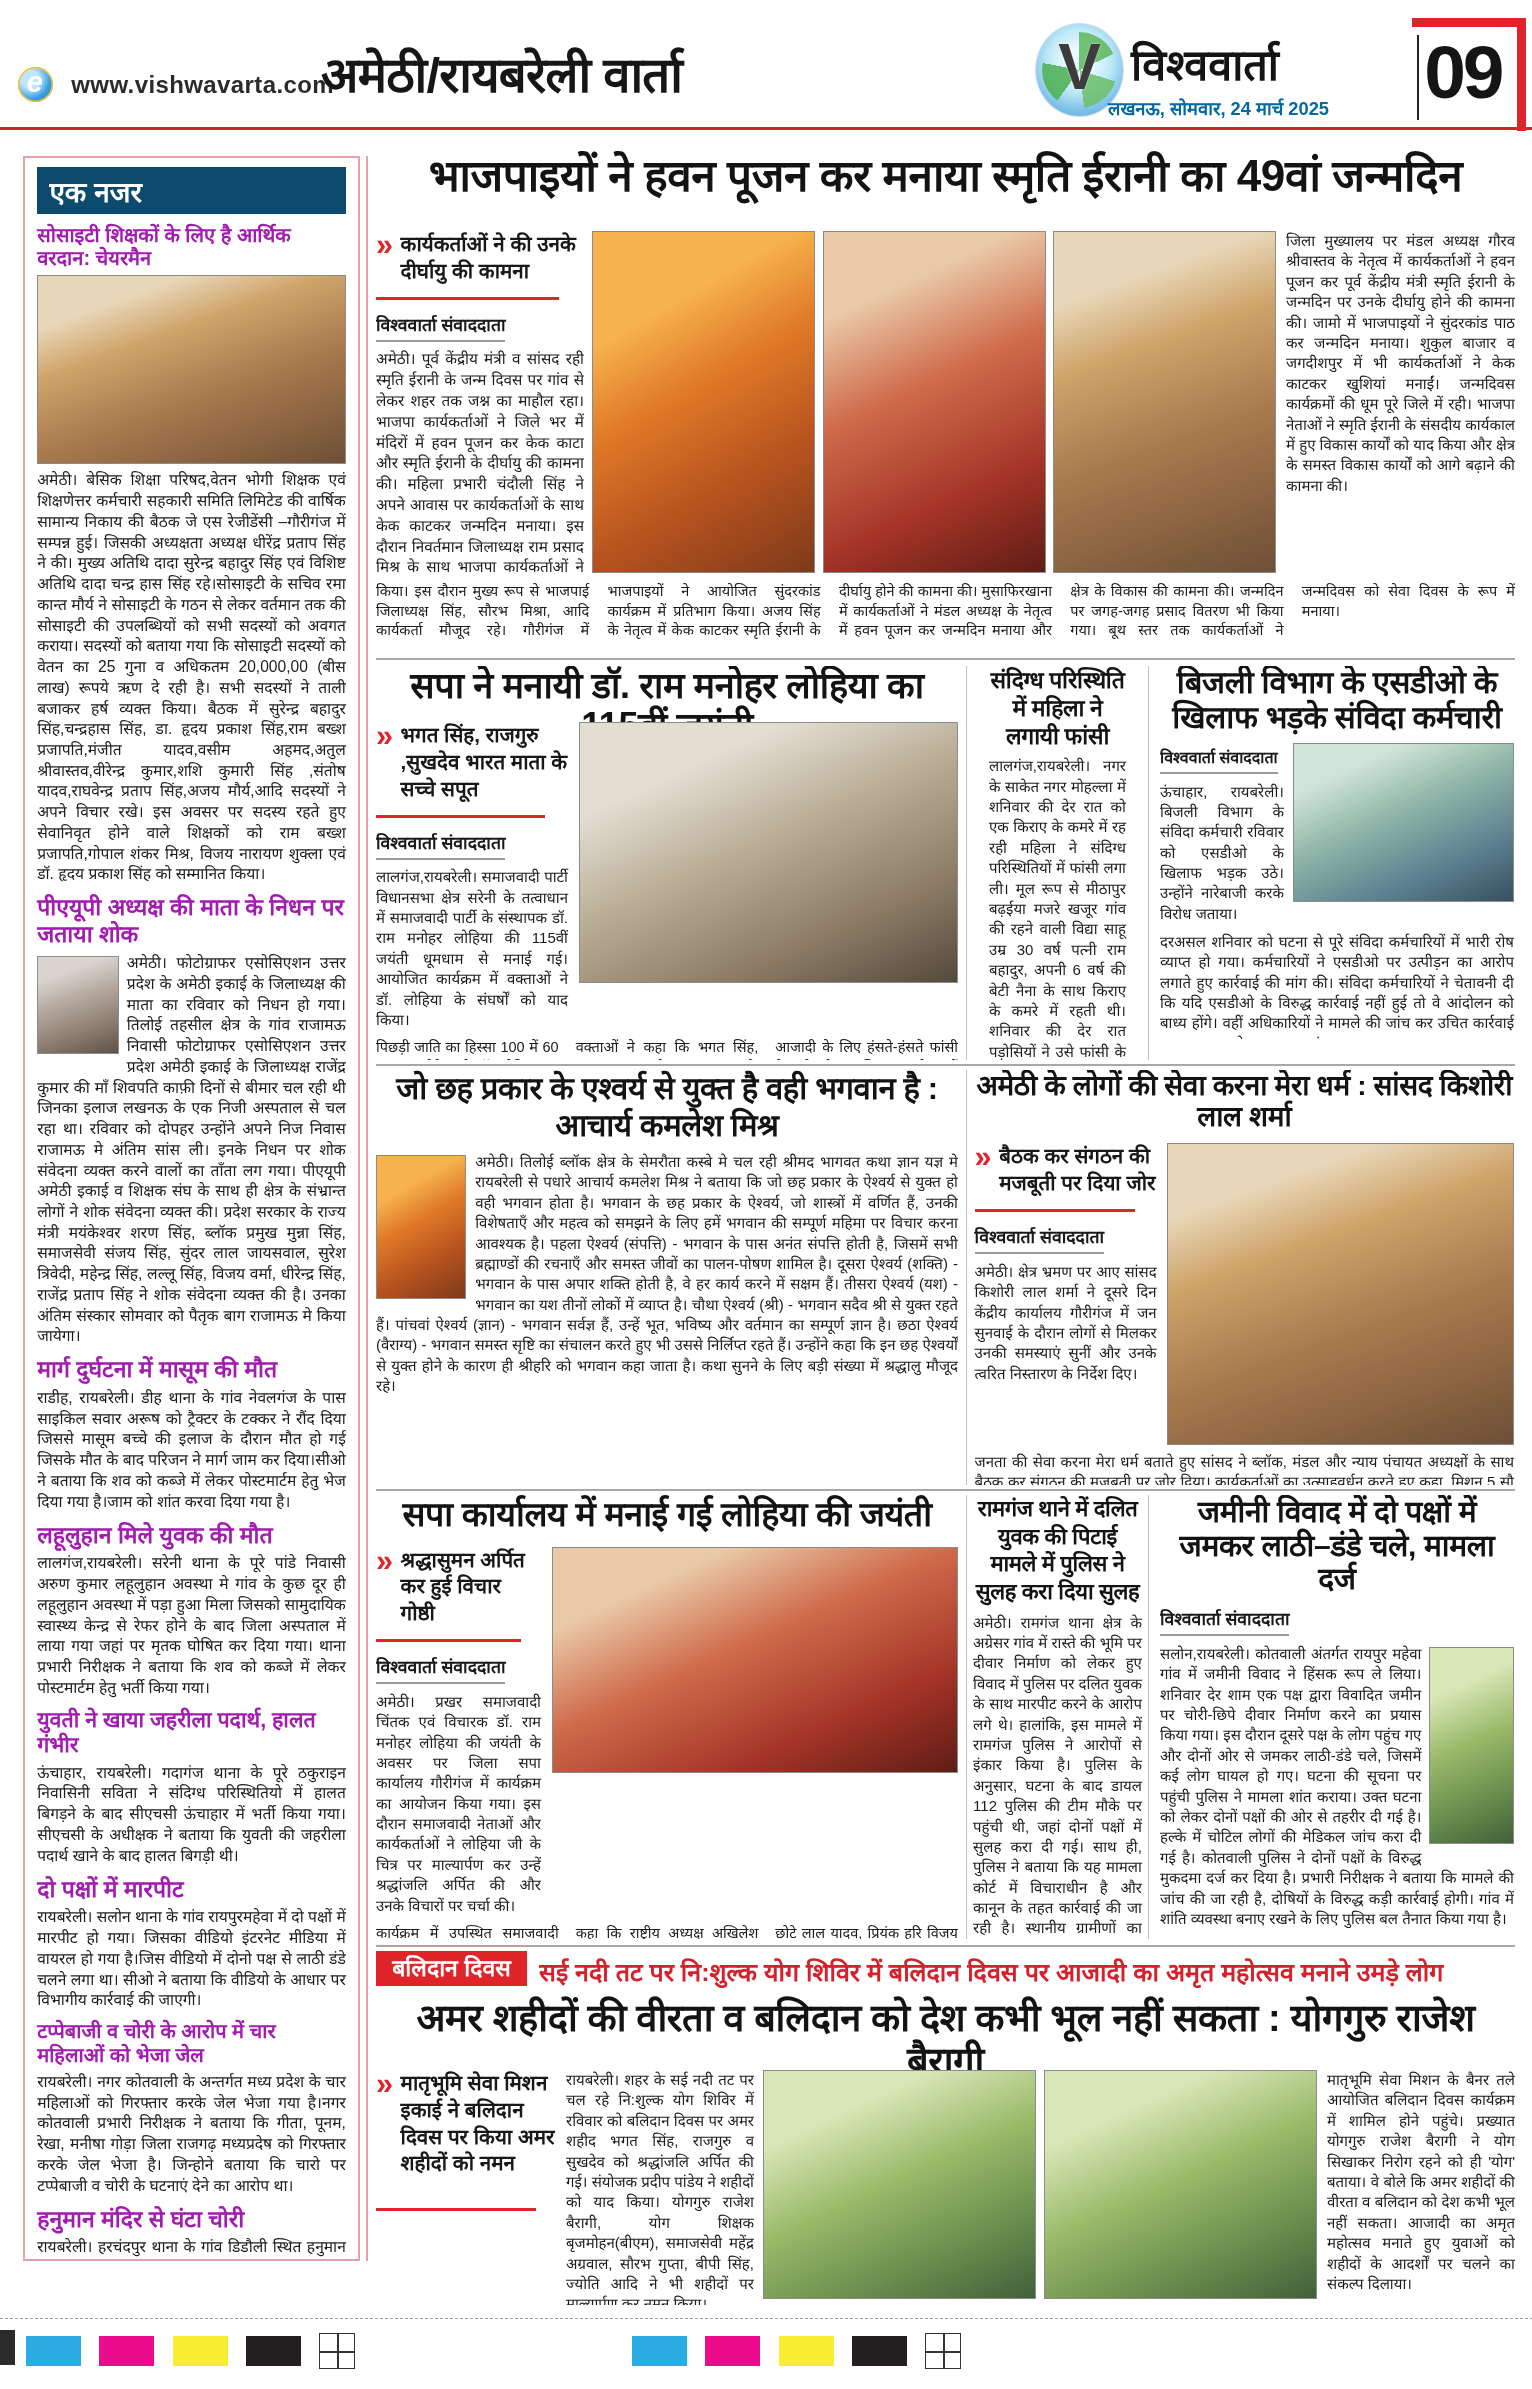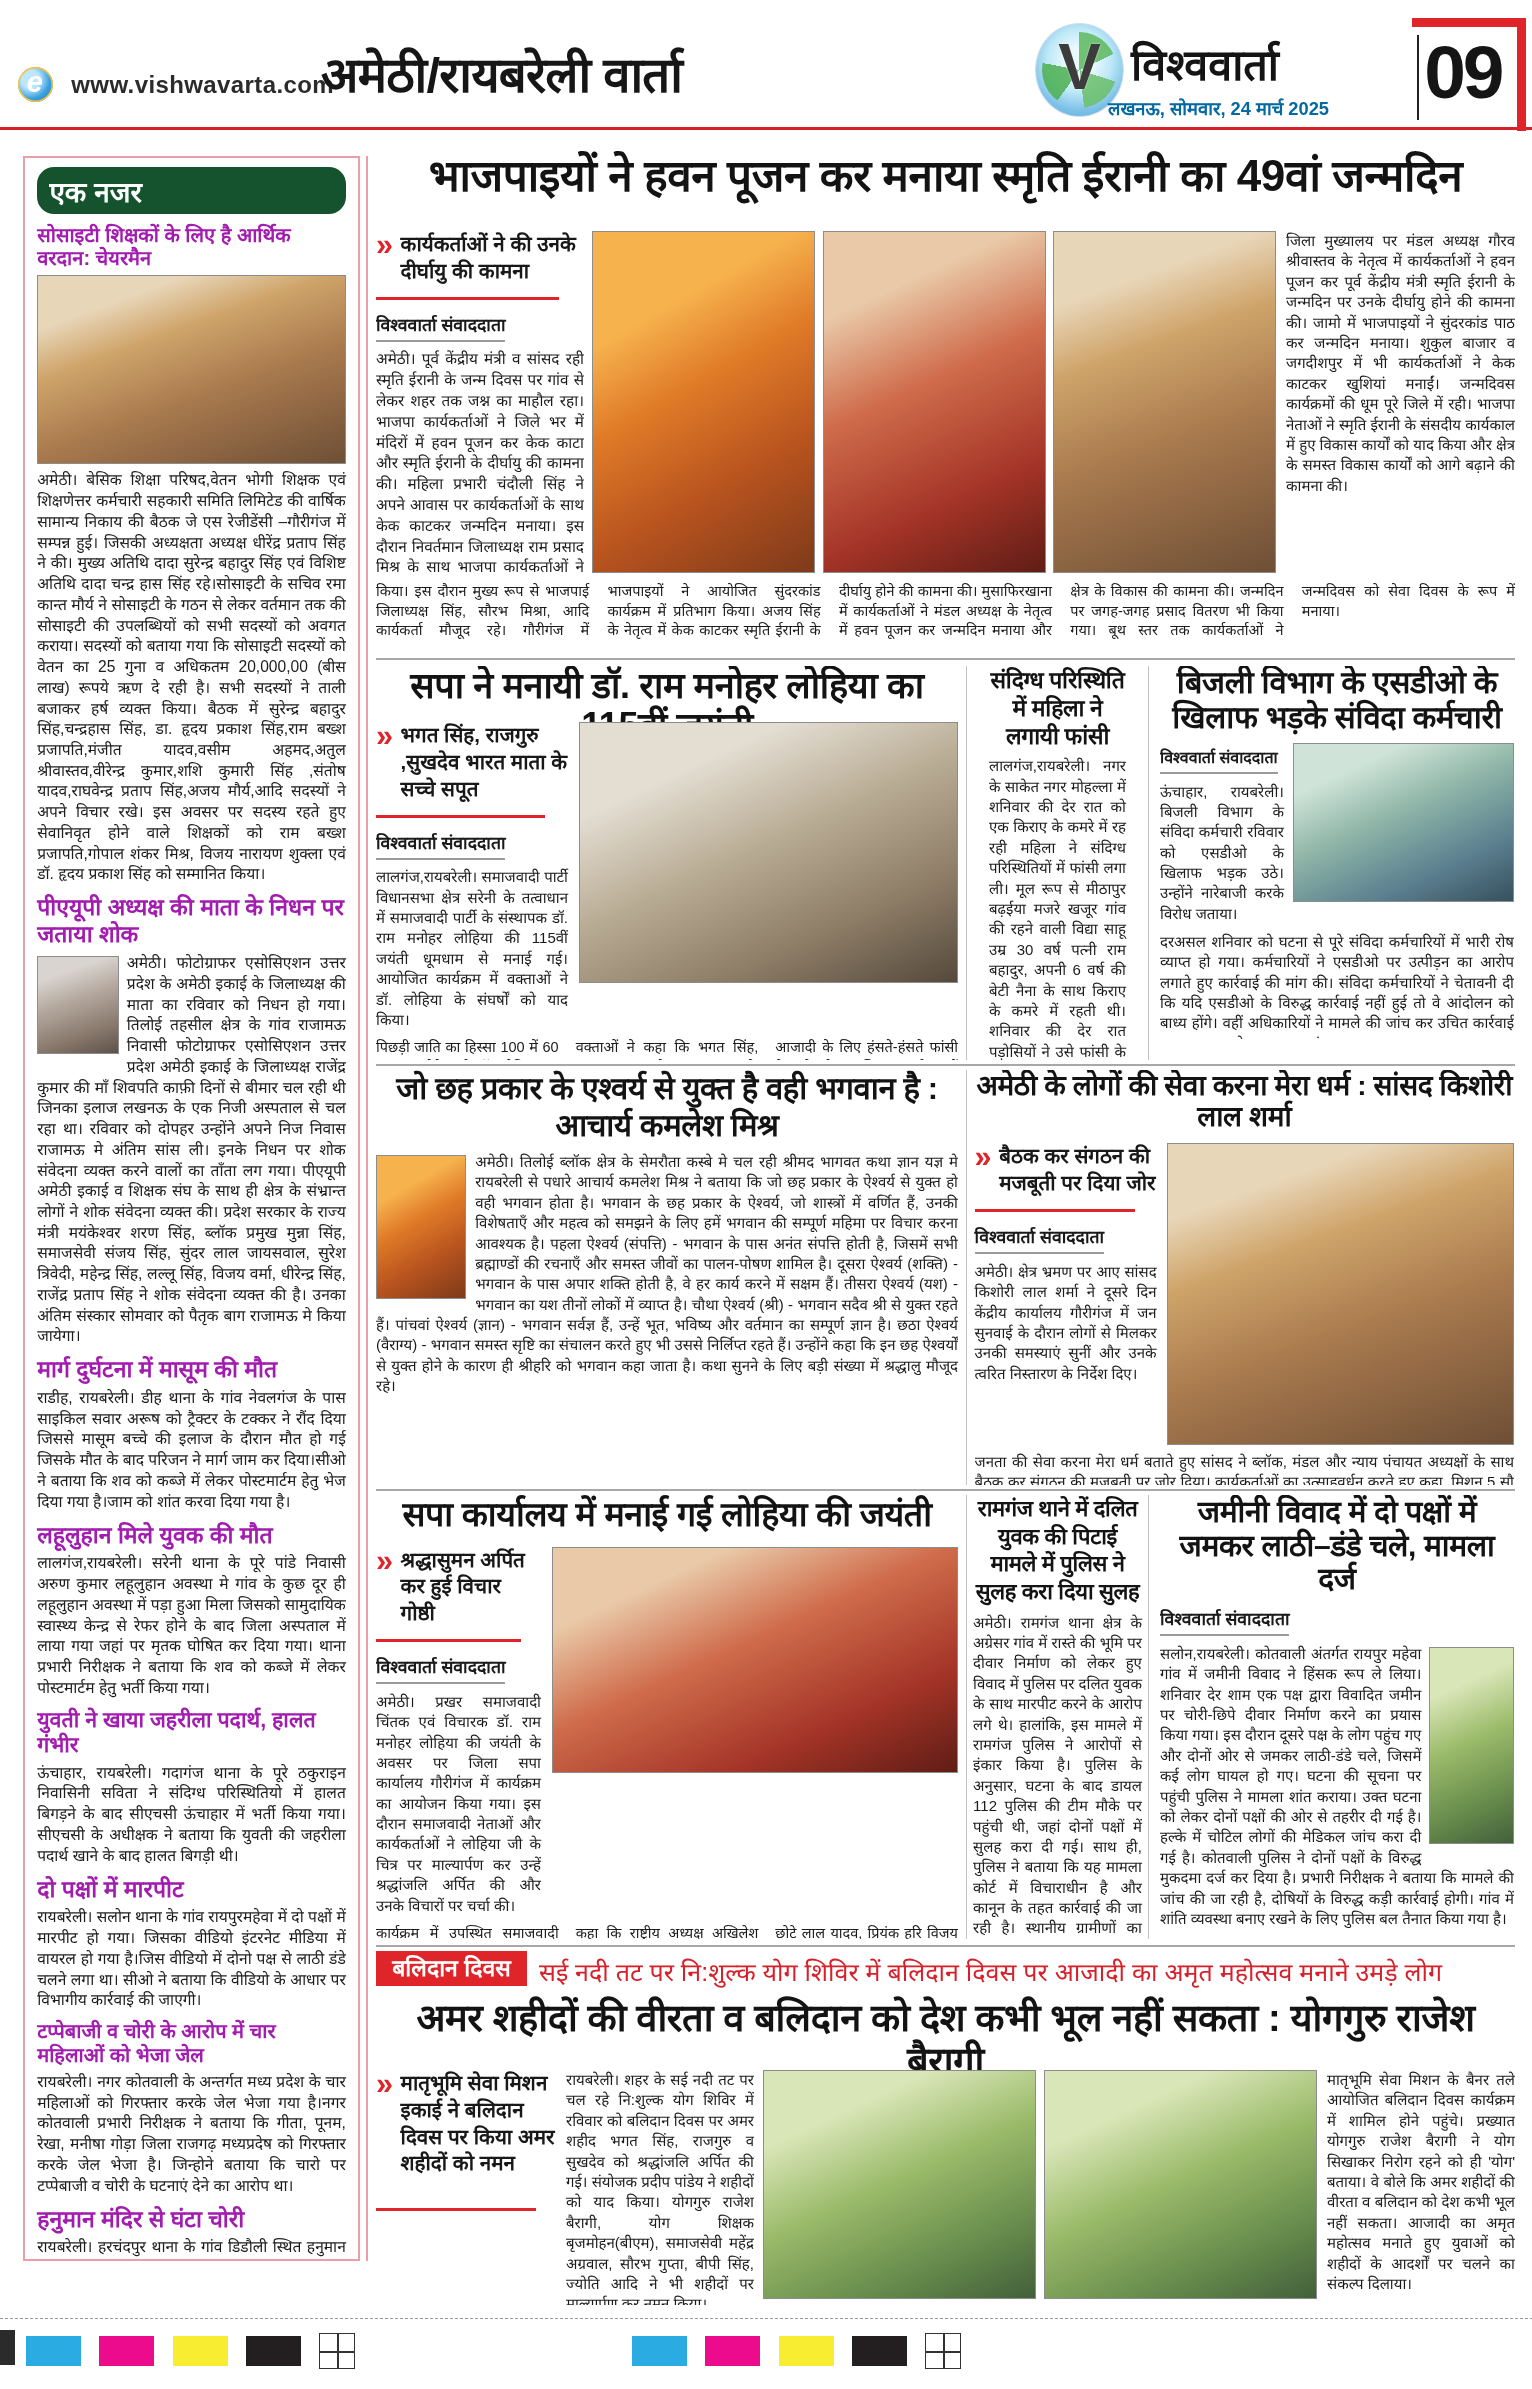--- a/index.html
+++ b/index.html
@@ -17,21 +17,21 @@
   .logo .land{position:absolute;left:6.1px;top:7.6px;width:75px;height:76px;border-radius:50%;background:conic-gradient(#5cb85c 0 18%,transparent 18% 30%,#6abf69 30% 48%,transparent 48% 60%,#4caf50 60% 78%,transparent 78%);opacity:.85;}
   .logo .v{position:absolute;left:0;top:6.1px;width:87px;text-align:center;font-size:64px;font-weight:800;color:#3c3c3c;text-shadow:0 0 1.5px #fff;}
   .brand{position:absolute;left:1131px;top:34px;font-size:43px;font-weight:800;color:#141414;}
   .edition{position:absolute;left:1108px;top:95px;font-size:18.3px;font-weight:700;color:#0369a1;}
   .pagebox{position:absolute;left:1412px;top:18.3px;width:105px;height:104px;border-top:9.2px solid #e0252a;border-right:9.2px solid #e0252a;}
   .pagebox .bar{position:absolute;left:4.6px;top:7.6px;width:2.3px;height:85px;background:#222;}
   .pagebox .num{position:absolute;left:12.2px;top:1.5px;font-size:75px;font-weight:800;color:#151515;letter-spacing:-3.1px;}
   
   .eknazar{position:absolute;left:23px;top:156px;width:337px;height:2105px;border:2.3px solid #e6a0a8;padding:9.2px 12.2px;box-sizing:border-box;overflow:hidden;background:#fff;}
   .vrule-red{position:absolute;left:366px;top:156px;width:2.3px;height:2105px;background:#e6a0a8;}
-  .banner{background:#14532d;color:#fff;font-size:28px;font-weight:800;padding:4.6px 12.2px;margin-bottom:7.6px;border-radius:17px;}
+  .banner{background:#0c4a6e;color:#fff;font-size:28px;font-weight:800;padding:4.6px 12.2px;margin-bottom:7.6px;}
   .en-h{font-size:21.4px;font-weight:800;line-height:1.18;margin:9.2px 0 4.6px;color:#a21caf;}
   .en-b{font-size:15.6px;line-height:1.33;text-align:justify;color:#1c1c1c;}
   .photo{border:0.8px solid #8c8c8c;box-sizing:border-box;}
   .ph-warm{background:linear-gradient(160deg,#e8d6b8 0 18%,#cfa46a 35%,#a97a4e 60%,#6e4f36 100%);}
   .ph-saffron{background:linear-gradient(150deg,#f6b24d 0 25%,#e07b28 45%,#b9541f 70%,#7e3a1a 100%);}
   .ph-portrait{background:linear-gradient(160deg,#d9d4cf 0 20%,#b4a89e 45%,#8a7a6e 75%,#5d5148 100%);}
   .ph-red{background:linear-gradient(155deg,#e9c9a8 0 20%,#cf6b4a 45%,#a33327 75%,#5f1d15 100%);}
   .ph-cool{background:linear-gradient(155deg,#cfe3d8 0 20%,#8fb6a8 45%,#5b7f8f 75%,#36505e 100%);}
   .ph-green{background:linear-gradient(155deg,#d9e6b8 0 22%,#9bbb6a 48%,#6a8f4e 75%,#42603a 100%);}
   .ph-street{background:linear-gradient(155deg,#e3ddd2 0 22%,#b8ab93 48%,#8c7c66 75%,#55493c 100%);}
@@ -42,21 +42,21 @@
   .ktxt{font-size:20.6px;font-weight:800;line-height:1.3;color:#181818;}
   .red-rule{border-bottom:3.8px solid #e0252a;width:88%;margin:12.2px 0 9.2px;}
   .byline{font-size:17.6px;font-weight:800;color:#1a1a1a;border-bottom:2.3px solid #9a9a9a;display:inline-block;padding-bottom:3.8px;margin:3.1px 0 7.6px;}
   .body{font-size:15.3px;line-height:1.36;text-align:justify;color:#1b1b1b;}
   .cols3{column-count:3;column-gap:17px;}
   .cols5{column-count:5;column-gap:18.3px;}
   .hr{position:absolute;background:#a8a8a8;height:1.5px;}
   .clip{overflow:hidden;box-sizing:border-box;}
   
   .tag{background:#e0252a;color:#fff;font-size:23px;font-weight:800;text-align:center;line-height:35px;}
-  .strip{color:#d6212b;font-size:25px;font-weight:400;}
+  .strip{color:#d6212b;font-size:25px;font-weight:700;}
   
   .dash{position:absolute;left:0;top:2318px;width:1533px;border-top:1.5px dashed #9a9a9a;}
   .sq{width:55px;height:30.5px;display:inline-block;}
   .regmark{width:34px;height:34px;border:1.5px solid #333;position:relative;display:inline-block;background:#fff;}
   .regmark:before{content:"";position:absolute;left:50%;top:0;width:1.5px;height:100%;background:#333;}
   .regmark:after{content:"";position:absolute;top:50%;left:0;height:1.5px;width:100%;background:#333;}
   .marks{position:absolute;top:2333px;display:flex;gap:18.3px;align-items:center;}
 </style>
 </head>
 <body>

